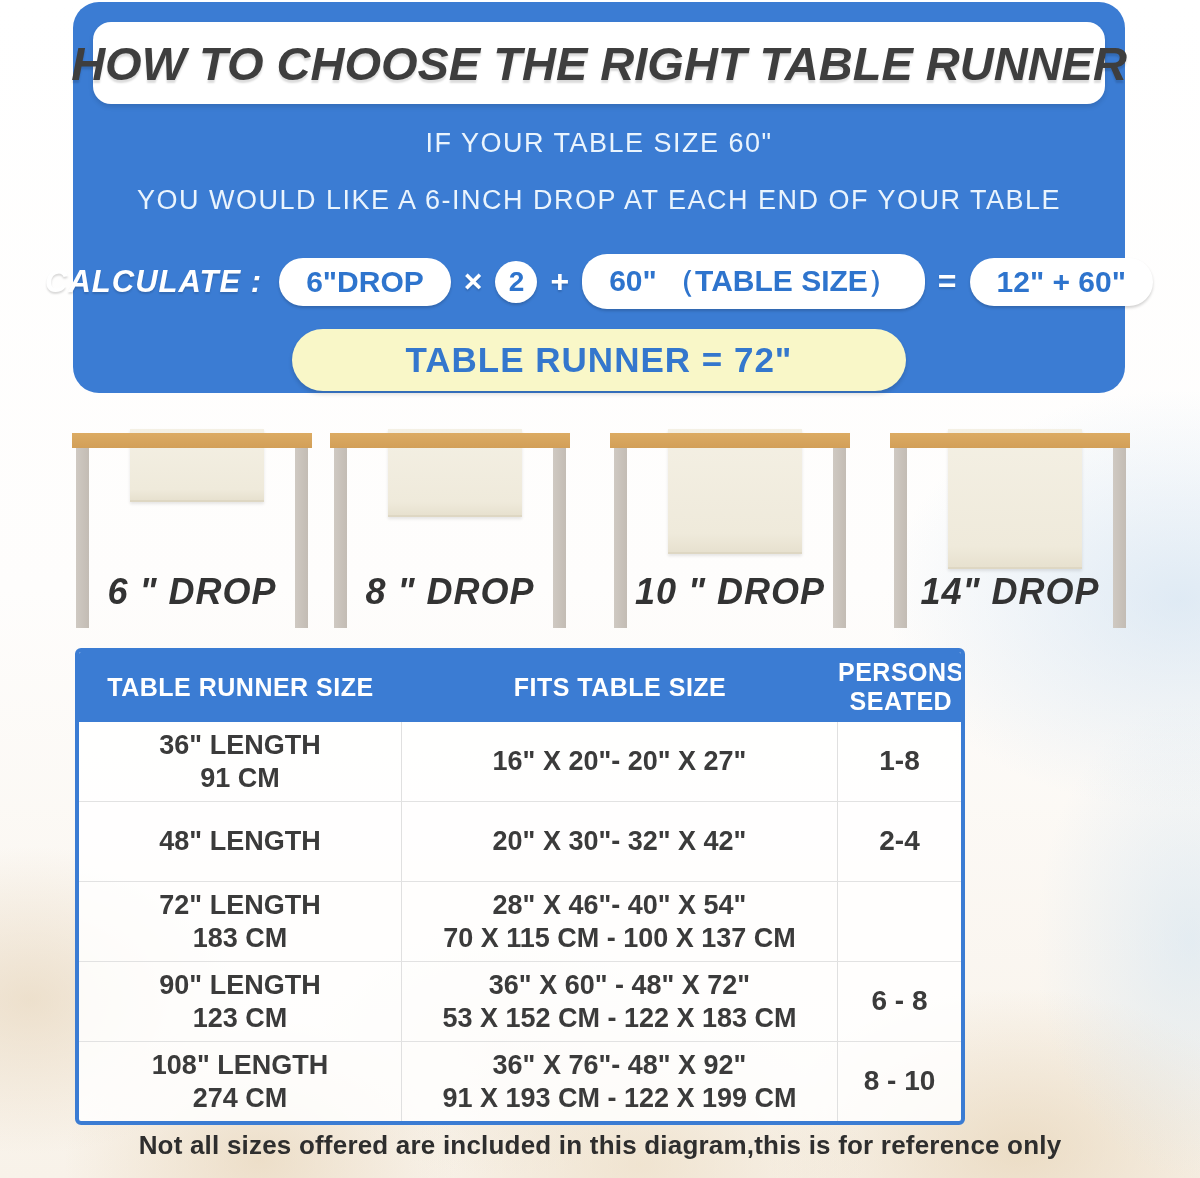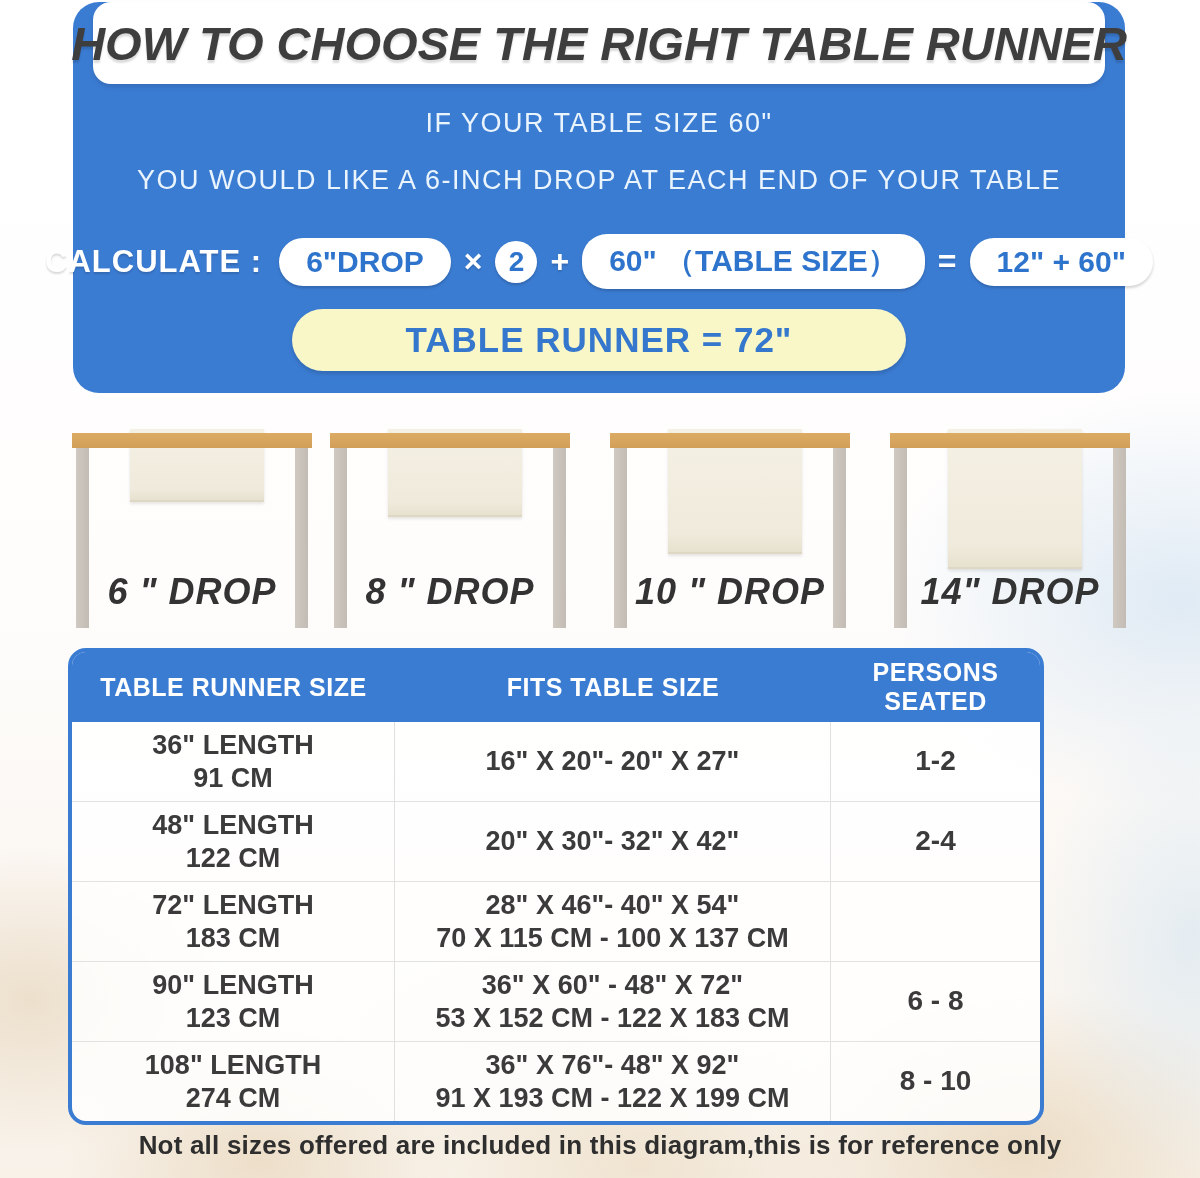--- a/index.html
+++ b/index.html
@@ -23,38 +23,38 @@
       linear-gradient(180deg, #ffffff 0%, #fefdfc 50%, #f8f2e9 100%);
   }
 
   
   .hero {
     position:absolute; left:73px; top:2px; width:1052px; height:391px;
     background:#3b7cd3; border-radius:26px;
     display:flex; flex-direction:column; align-items:center;
   }
   .title-box {
-    width:1012px; height:82px;
+    margin-top:20px; width:1012px; height:82px;
     background:#ffffff; border-radius:18px;
     display:flex; align-items:center; justify-content:center;
     box-shadow:0 3px 5px rgba(0,0,0,.12);
   }
   .title-box h1 {
     font-size:47px; font-weight:bold; font-style:italic;
     color:#3e3e3e; letter-spacing:0px; white-space:nowrap;
     text-shadow:0 3px 2px rgba(0,0,0,.14);
   }
   .sub { color:#eaf4fd; font-weight:normal; letter-spacing:1.5px; white-space:nowrap; }
   .sub1 { margin-top:24px; font-size:27px; }
   .sub2 { margin-top:26px; font-size:27px; }
   .calc-row {
     margin-top:38px; display:flex; align-items:center; gap:13px; white-space:nowrap;
   }
   .calc-label {
-    color:#ffffff; font-weight:bold; font-size:31px;
+    color:#ffffff; font-weight:bold; font-style:italic; font-size:31px;
     letter-spacing:1px; margin-right:4px; text-shadow:0 2px 2px rgba(0,0,0,.15);
   }
   .pill {
     background:#ffffff; color:#2e74cd; font-weight:bold; font-size:30px;
     border-radius:25px; padding:7px 27px; box-shadow:0 2px 3px rgba(0,0,0,.18);
     white-space:nowrap;
   }
   .op { color:#ffffff; font-weight:bold; font-size:32px; text-shadow:0 2px 2px rgba(0,0,0,.15); }
   .circle {
     background:#ffffff; color:#2e74cd; font-weight:bold; font-size:28px;
@@ -93,22 +93,22 @@
   .fig1 .runner{ height:73px; } .fig2 .runner{ height:88px; }
   .fig3 .runner{ height:125px; } .fig4 .runner{ height:140px; }
   .fig-label {
     position:absolute; top:146px; left:0; width:100%; text-align:center;
     font-size:36px; font-weight:bold; font-style:italic; color:#333333;
     letter-spacing:1px; white-space:nowrap;
   }
 
   
   .chart {
-    position:absolute; left:68px; top:648px; width:976px; height:477px;
-    border:4px solid #3b7cd3; border-radius:18px; overflow:hidden;
+    position:absolute; left:75px; top:648px; width:890px; height:477px;
+    border:4px solid #3b7cd3; border-radius:6px; overflow:hidden;
     background:rgba(255,255,255,.84);
   }
   .chart-header {
     height:70px; background:#3b7cd3;
     display:grid; grid-template-columns:323px 436px 1fr; align-items:center;
   }
   .chart-header .hcell {
     text-align:center; color:#ffffff; font-weight:bold; font-size:25px; letter-spacing:.5px;
   }
   .chart-body { display:flex; flex-direction:column; height:399px; }
@@ -197,27 +197,26 @@
     <div class="chart-body">
 
       <div class="crow">
         <div class="ccell c1">
           <span class="ln">36" LENGTH</span>
           <span class="ln">91 CM</span>
         </div>
         <div class="ccell c2">
           <span class="ln">16" X 20"- 20" X 27"</span>
         </div>
-        <div class="ccell c3">1-2</div>
+        <div class="ccell c3">1-8</div>
       </div>
 
       <div class="crow">
         <div class="ccell c1">
           <span class="ln">48" LENGTH</span>
-          <span class="ln">122 CM</span>
         </div>
         <div class="ccell c2">
           <span class="ln">20" X 30"- 32" X 42"</span>
         </div>
         <div class="ccell c3">2-4</div>
       </div>
 
       <div class="crow">
         <div class="ccell c1">
           <span class="ln">72" LENGTH</span>

